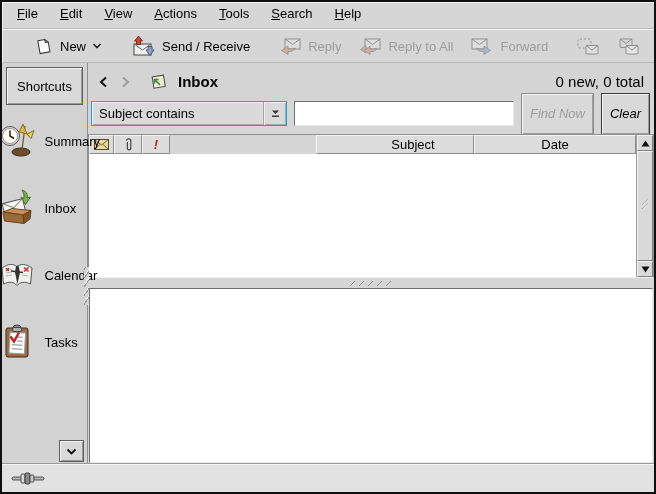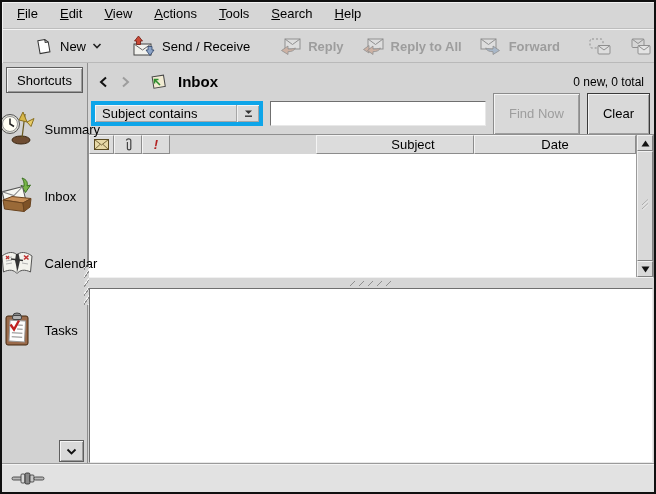--- a/index.html
+++ b/index.html
@@ -33,34 +33,34 @@
   }
   .tb-grip {
     width: 7px; height: 24px; margin-right: 4px;
     background: repeating-linear-gradient(125deg,#f4f4f4 0 1px,#8f8f8f 1px 2px,#d6d6d6 2px 4px);
   }
   .tb-btn {
     display: flex; align-items: center; gap: 6px;
     padding: 4px 5px; border: 1px solid transparent; border-radius: 1px;
     white-space: nowrap;
   }
-  .tb-btn.disabled { color: #9d9d9d; font-weight: bold; }
+  .tb-btn.disabled { color: #9d9d9d; }
   .tb-sep { width: 1px; height: 22px; background: #9c9c9c; margin: 0 3px; box-shadow: 1px 0 0 #f0f0f0; }
   .tb-spacer { flex: 1; }
   
   .content { flex: 1; display: flex; min-height: 0; position: relative; }
   
   .sidebar {
     width: 86px; flex: none; position: relative;
     border-right: 1px solid #8f8f8f;
     display: flex; flex-direction: column; align-items: center;
     background: #d2d2d2;
   }
   .shortcuts-btn {
-    margin: 4px 3px 2px 3px; width: 77px; height: 26px;
+    margin: 4px 3px 2px 3px; width: 77px; height: 38px;
     background: #d9d9d9; font-size: 13px;
     border: 1px solid #5e5e5e;
     box-shadow: inset 1px 1px 0 #f4f4f4, inset -1px -1px 0 #9a9a9a;
     display: flex; align-items: center; justify-content: center;
   }
   .shortcut-list { margin-top: 14px; display: flex; flex-direction: column; gap: 27px; align-items: center; }
   .shortcut-item { display: flex; flex-direction: row; align-items: center; gap: 8px; width: 96px; cursor: default; }
   .shortcut-item .label { font-size: 13px; }
   .sidebar-scrolldown {
     position: absolute; right: 3px; bottom: 1px; width: 25px; height: 22px;
@@ -74,46 +74,47 @@
   }
   
   .main { flex: 1; display: flex; flex-direction: column; min-width: 0; }
   .folder-header {
     height: 37px; flex: none;
     display: flex; align-items: center; gap: 9px; padding: 0 10px 0 9px;
     background: #d4d4d4;
   }
   .nav-btn { display: flex; align-items: center; padding: 2px; }
   .folder-title { font-size: 15px; font-weight: bold; margin-left: 2px; }
-  .folder-count { margin-left: auto; font-size: 12px; }
+  .folder-count { margin-left: auto; font-size: 15px; }
   
   .search-row {
     height: 34px; flex: none;
     display: flex; align-items: center; gap: 7px; padding: 0 4px 7px 3px;
   }
   .combo {
-    width: 172px; height: 25px; flex: none;
+    width: 196px; height: 25px; flex: none;
     display: flex; align-items: stretch;
     background: #dadada;
-    border: 4px solid #0ea5e9;
+    border: 1px solid #0ea5e9;
     box-shadow: inset 1px 1px 0 #f4f4f4, inset -1px -1px 0 #a6a6a6;
     font-size: 13px;
   }
   .combo-value { flex: 1; display: flex; align-items: center; padding-left: 7px; }
   .combo-arrow { width: 23px; display: flex; align-items: center; justify-content: center; border-left: 1px solid #a6a6a6; box-shadow: 1px 0 0 #f0f0f0 inset; }
   .search-input {
     flex: 1; height: 25px;
     border: 1px solid; border-color: #6f6f6f #e8e8e8 #e8e8e8 #6f6f6f;
     background: #fff; font: 13px "Liberation Sans", sans-serif; padding: 0 5px; outline: none;
   }
   .push-btn {
-    height: 42px; padding: 0 15px; font-size: 13px; font-family: "Liberation Sans", sans-serif;
+    height: 42px; padding: 0 8px; font-size: 13px; font-family: "Liberation Sans", sans-serif;
     background: #d9d9d9; border: 1px solid #8c8c8c;
     box-shadow: inset 1px 1px 0 #f4f4f4, inset -1px -1px 0 #9e9e9e;
     white-space: nowrap;
+    font-style: italic;
   }
   .push-btn.disabled { color: #9d9d9d; }
   .push-btn.default { border: 1px solid #3a3a3a; }
   
   .message-list {
     height: 144px; flex: none; display: flex;
     border: 1px solid #8f8f8f; border-bottom-color:#f0f0f0;
   }
   .list-cols { flex: 1; display: flex; flex-direction: column; min-width: 0; }
   .list-header { height: 19px; flex: none; display: flex; font-size: 13px; }

